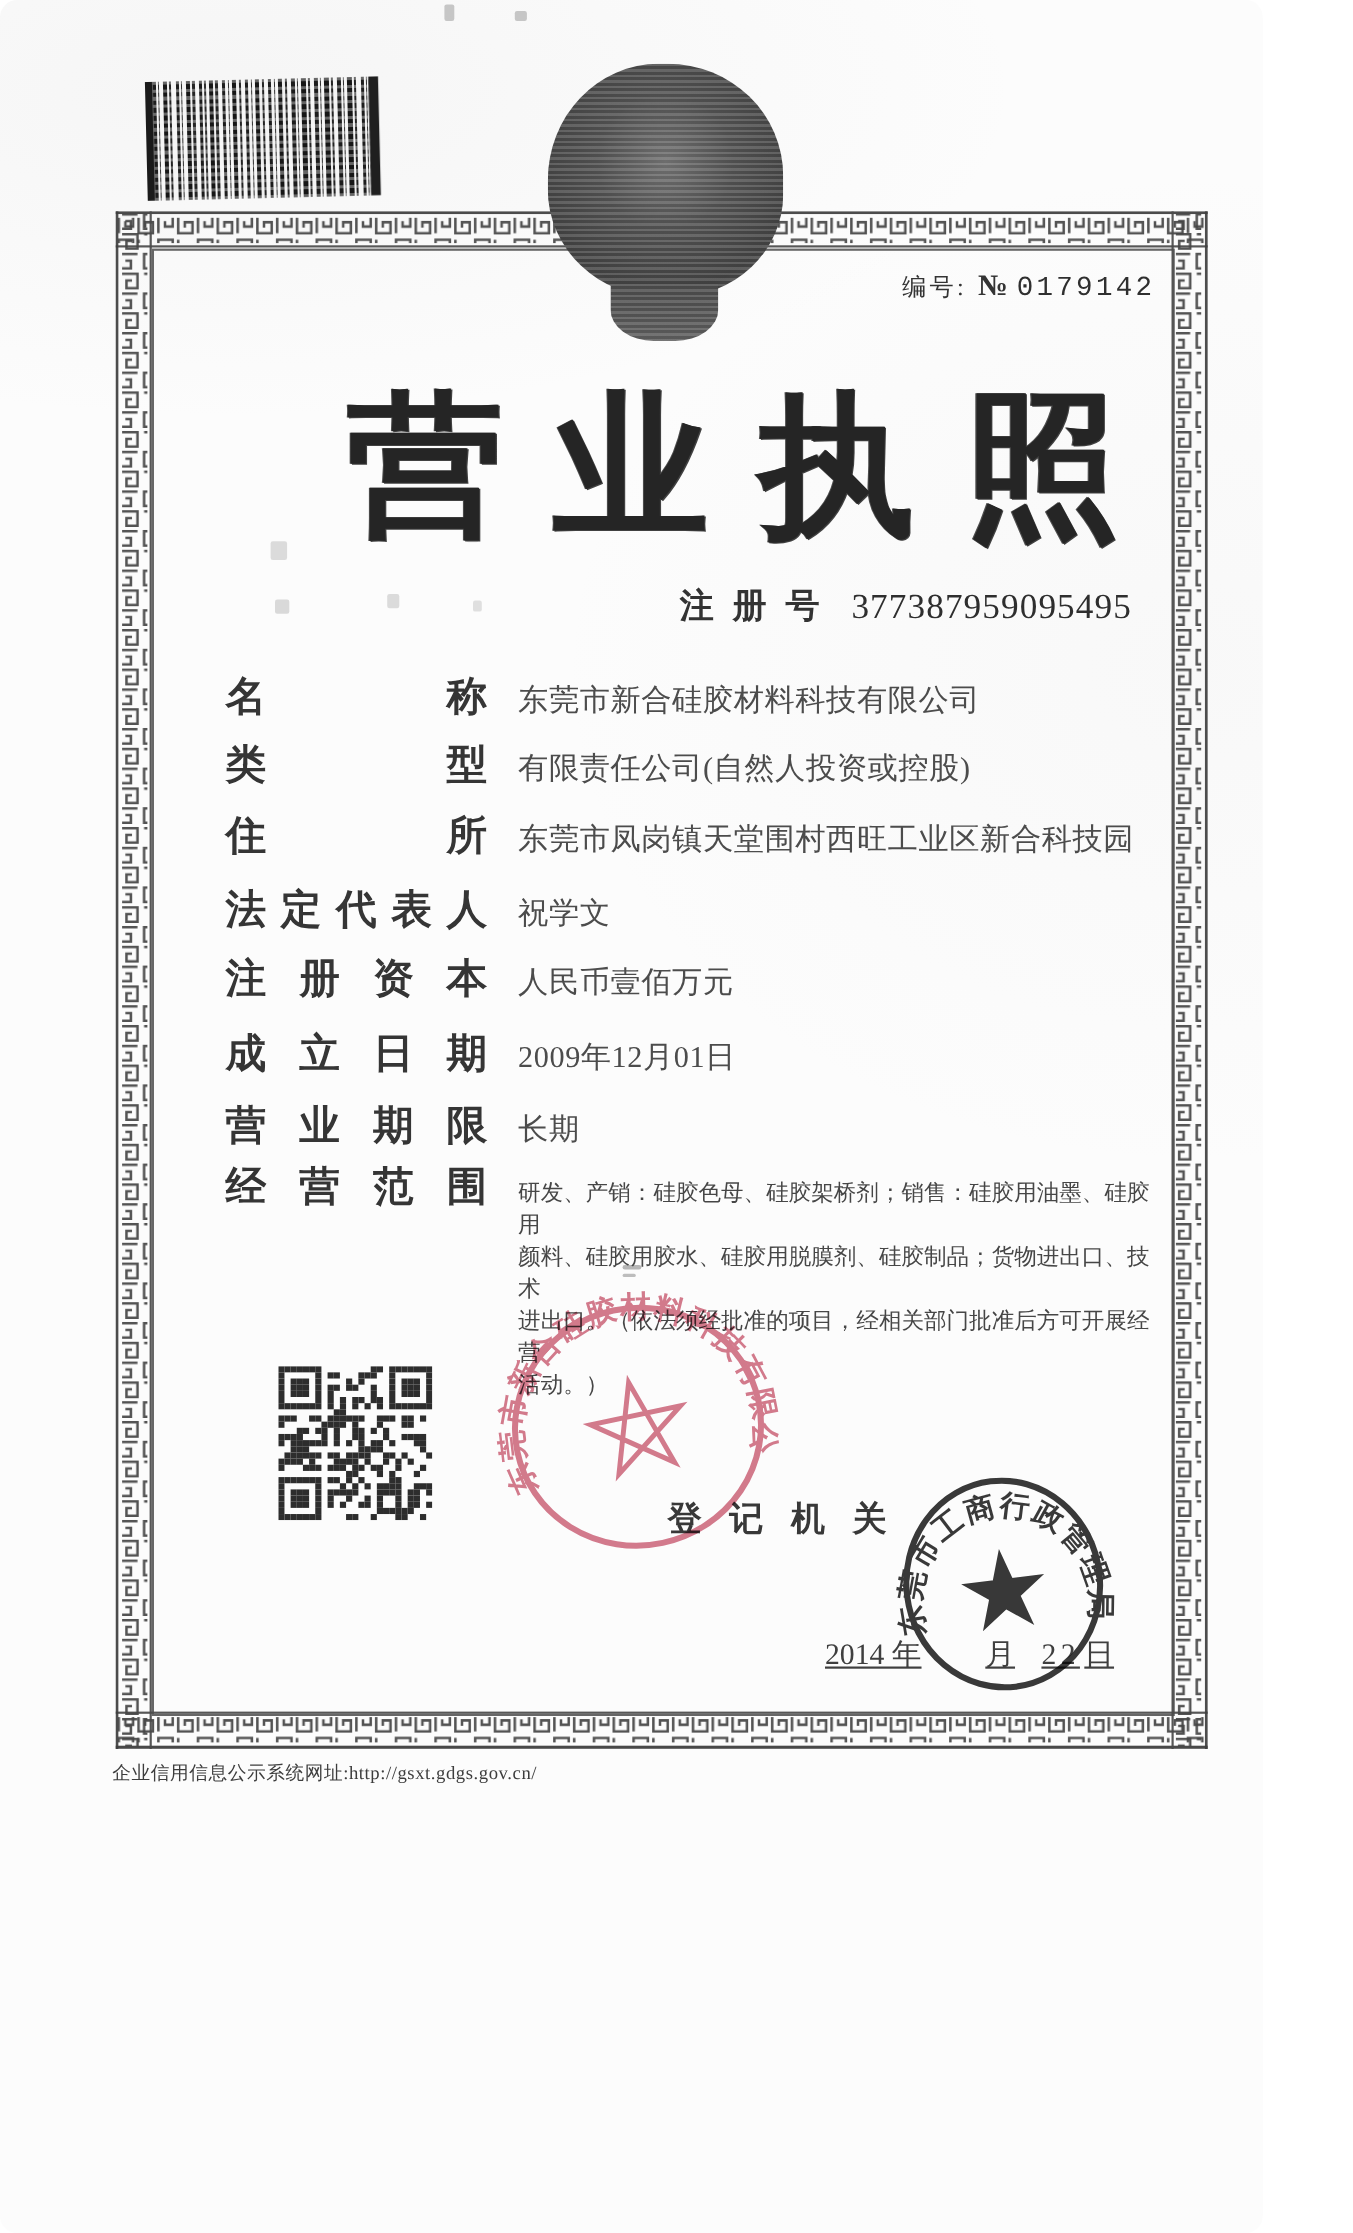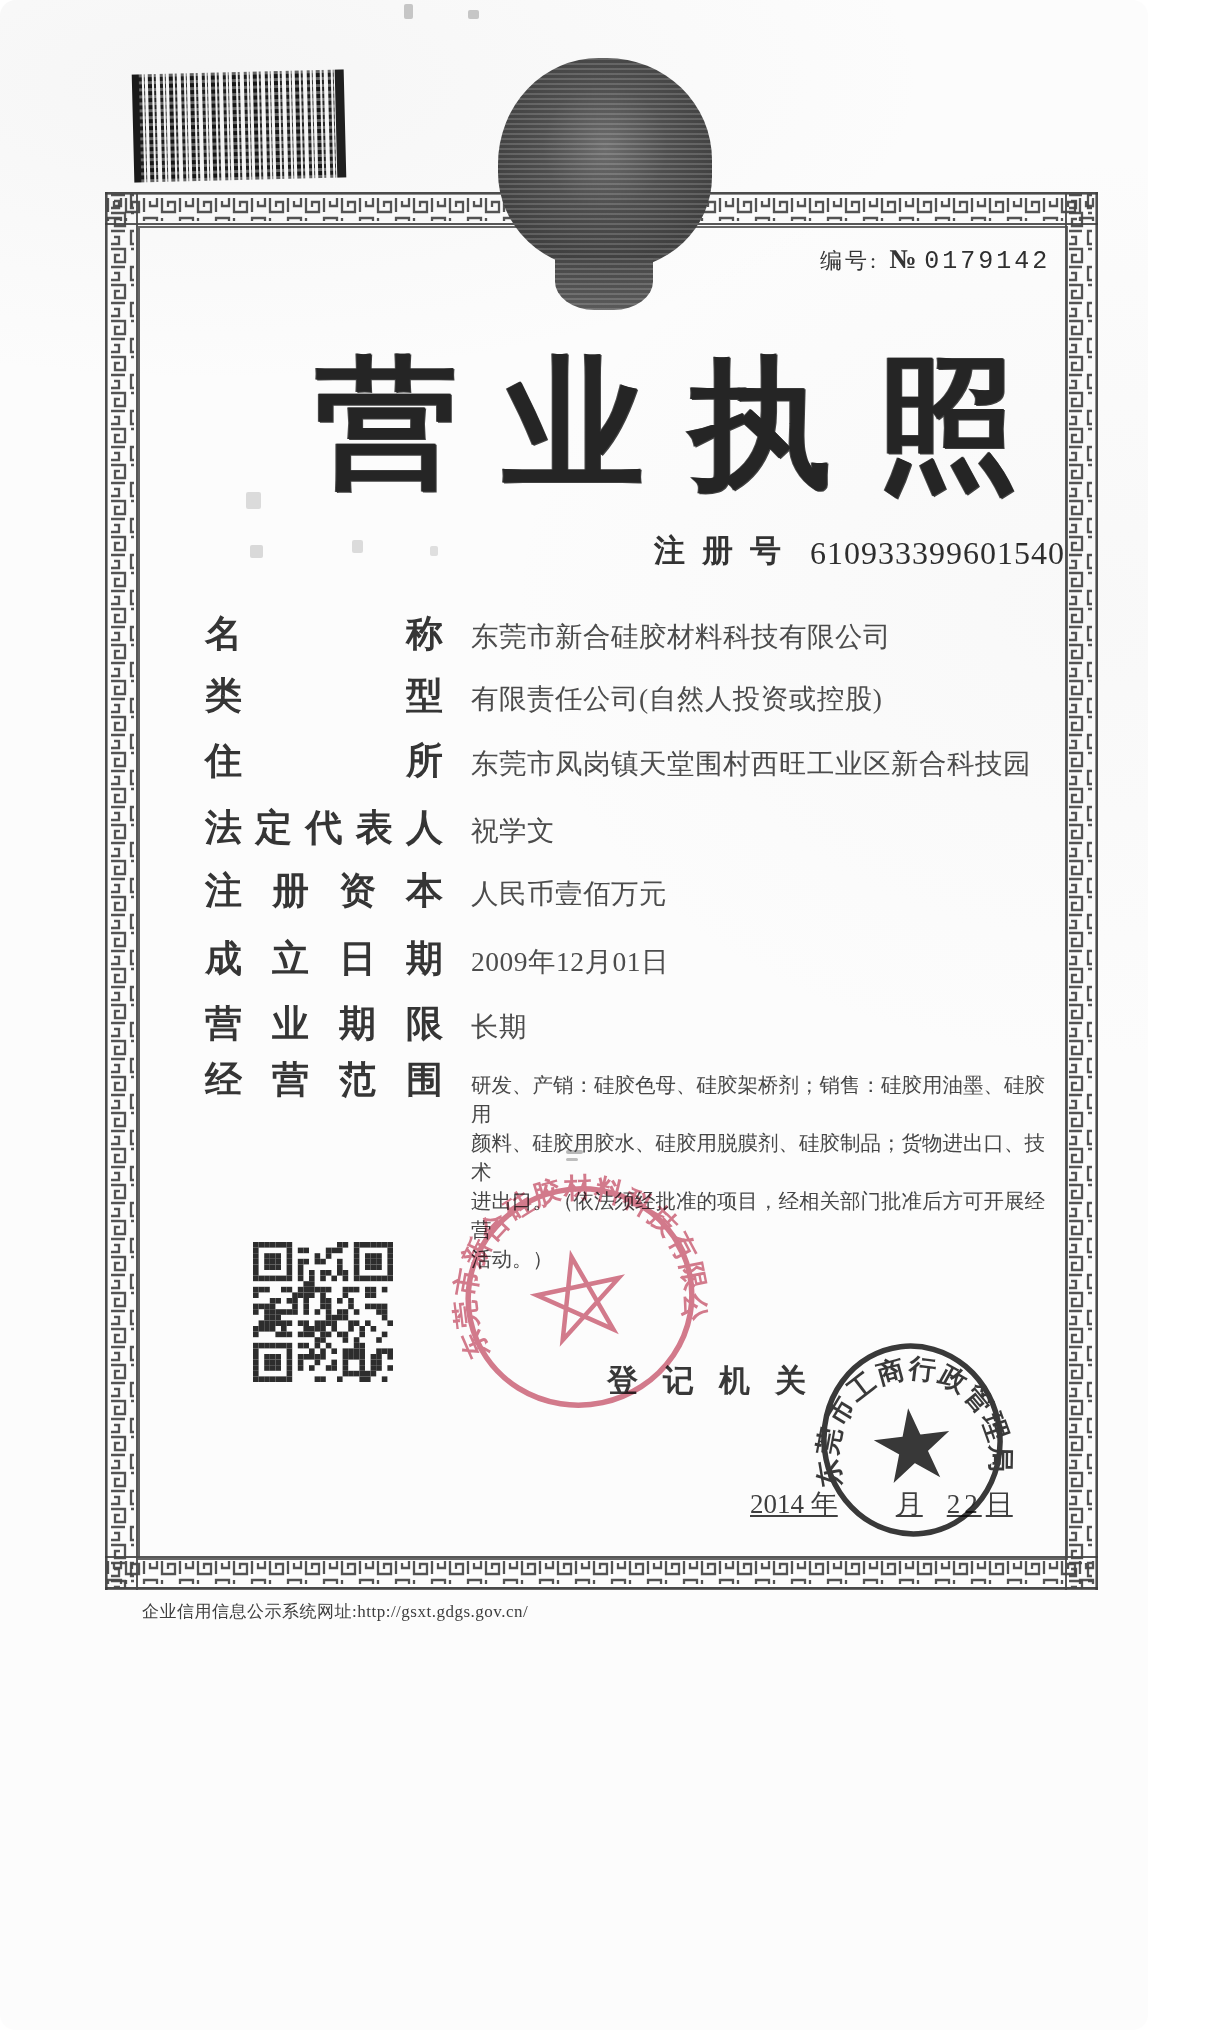--- a/index.html
+++ b/index.html
@@ -56,21 +56,21 @@
   .serial{position:absolute;left:820px;top:244px;z-index:4;white-space:nowrap;color:#343434;}
   .serial .lbl{font-size:22px;letter-spacing:3px;}
   .serial .mark{font-size:27px;font-weight:700;margin:0 8px 0 10px;}
   .serial .num{font-size:25px;letter-spacing:3px;font-family:"Liberation Mono","DejaVu Sans Mono",monospace;color:#2f2f2f;}
   .title{
     position:absolute;left:138px;top:330px;width:926px;margin:0;text-align:right;z-index:2;
     font-size:141px;font-weight:900;color:#1d1d1d;letter-spacing:46px;text-indent:46px;
     text-shadow:1px 1px 0 #3c3c3c,-1px 0 0 #4a4a4a;
     filter:blur(.3px) contrast(.92);
   }
-  .regno-row{position:absolute;left:618px;top:530px;display:flex;align-items:flex-end;z-index:2;margin-left:36px;}
+  .regno-row{position:absolute;left:618px;top:530px;display:flex;align-items:center;z-index:2;}
   .regno-row .lbl{font-size:31px;font-weight:600;letter-spacing:17px;color:#333;}
   .regno-row .num{font-size:32px;letter-spacing:1px;margin-left:12px;color:#2e2e2e;}
   
   .row{position:absolute;left:205px;display:flex;align-items:baseline;z-index:2;}
   .row .lbl{
     width:238px;flex:0 0 238px;font-size:37px;font-weight:600;color:#353535;
     text-align:justify;text-align-last:justify;line-height:1.1;
   }
   .row .val{margin-left:28px;font-size:27.5px;color:#4c4c4c;white-space:nowrap;letter-spacing:.5px;}
   .row .val.small{font-size:20.5px;white-space:pre-line;line-height:29px;letter-spacing:0;width:586px;color:#464646;}
@@ -82,21 +82,21 @@
   .date-line{position:absolute;left:750px;top:1486px;font-size:27px;color:#3f3f3f;z-index:2;white-space:nowrap;text-decoration:underline;}
   .date-line .g1{margin-right:58px;}
   .date-line .g2{margin-right:24px;}
   .date-line .g3{margin-right:4px;letter-spacing:4px;}
   
   .qr{position:absolute;left:253px;top:1242px;z-index:2;filter:blur(.3px);}
   
   .red-stamp{position:absolute;left:450px;top:1170px;z-index:5;mix-blend-mode:multiply;}
   .black-stamp{position:absolute;left:810px;top:1334px;z-index:6;mix-blend-mode:multiply;}
   
-  .footer-left{position:absolute;left:102px;top:1600px;font-size:17px;letter-spacing:.5px;color:#3d3d3d;z-index:2;margin-left:40px;}
+  .footer-left{position:absolute;left:102px;top:1600px;font-size:17px;letter-spacing:.5px;color:#3d3d3d;z-index:2;}
   .footer-right{position:absolute;left:698px;top:1598px;font-size:19.5px;letter-spacing:1.5px;color:#333;z-index:2;}
 </style>
 </head>
 <body>
 
 <div class="page">
 
   <svg width="0" height="0" style="position:absolute" aria-hidden="true">
     <defs>
       <pattern id="gkh" width="36" height="22" patternUnits="userSpaceOnUse">
@@ -151,21 +151,21 @@
   <div class="inner-frame"></div>
 
   <div class="serial">
     <span class="lbl">编号:</span><span class="mark">№</span><span class="num">0179142</span>
   </div>
 
   <h1 class="title">营业执照</h1>
 
   <div class="regno-row">
     <span class="lbl">注册号</span>
-    <span class="num">610933399601540</span>
+    <span class="num">377387959095495</span>
   </div>
 
   <div class="row r1">
     <span class="lbl">名称</span>
     <span class="val">东莞市新合硅胶材料科技有限公司</span>
   </div>
   <div class="row r2">
     <span class="lbl">类型</span>
     <span class="val">有限责任公司(自然人投资或控股)</span>
   </div>

